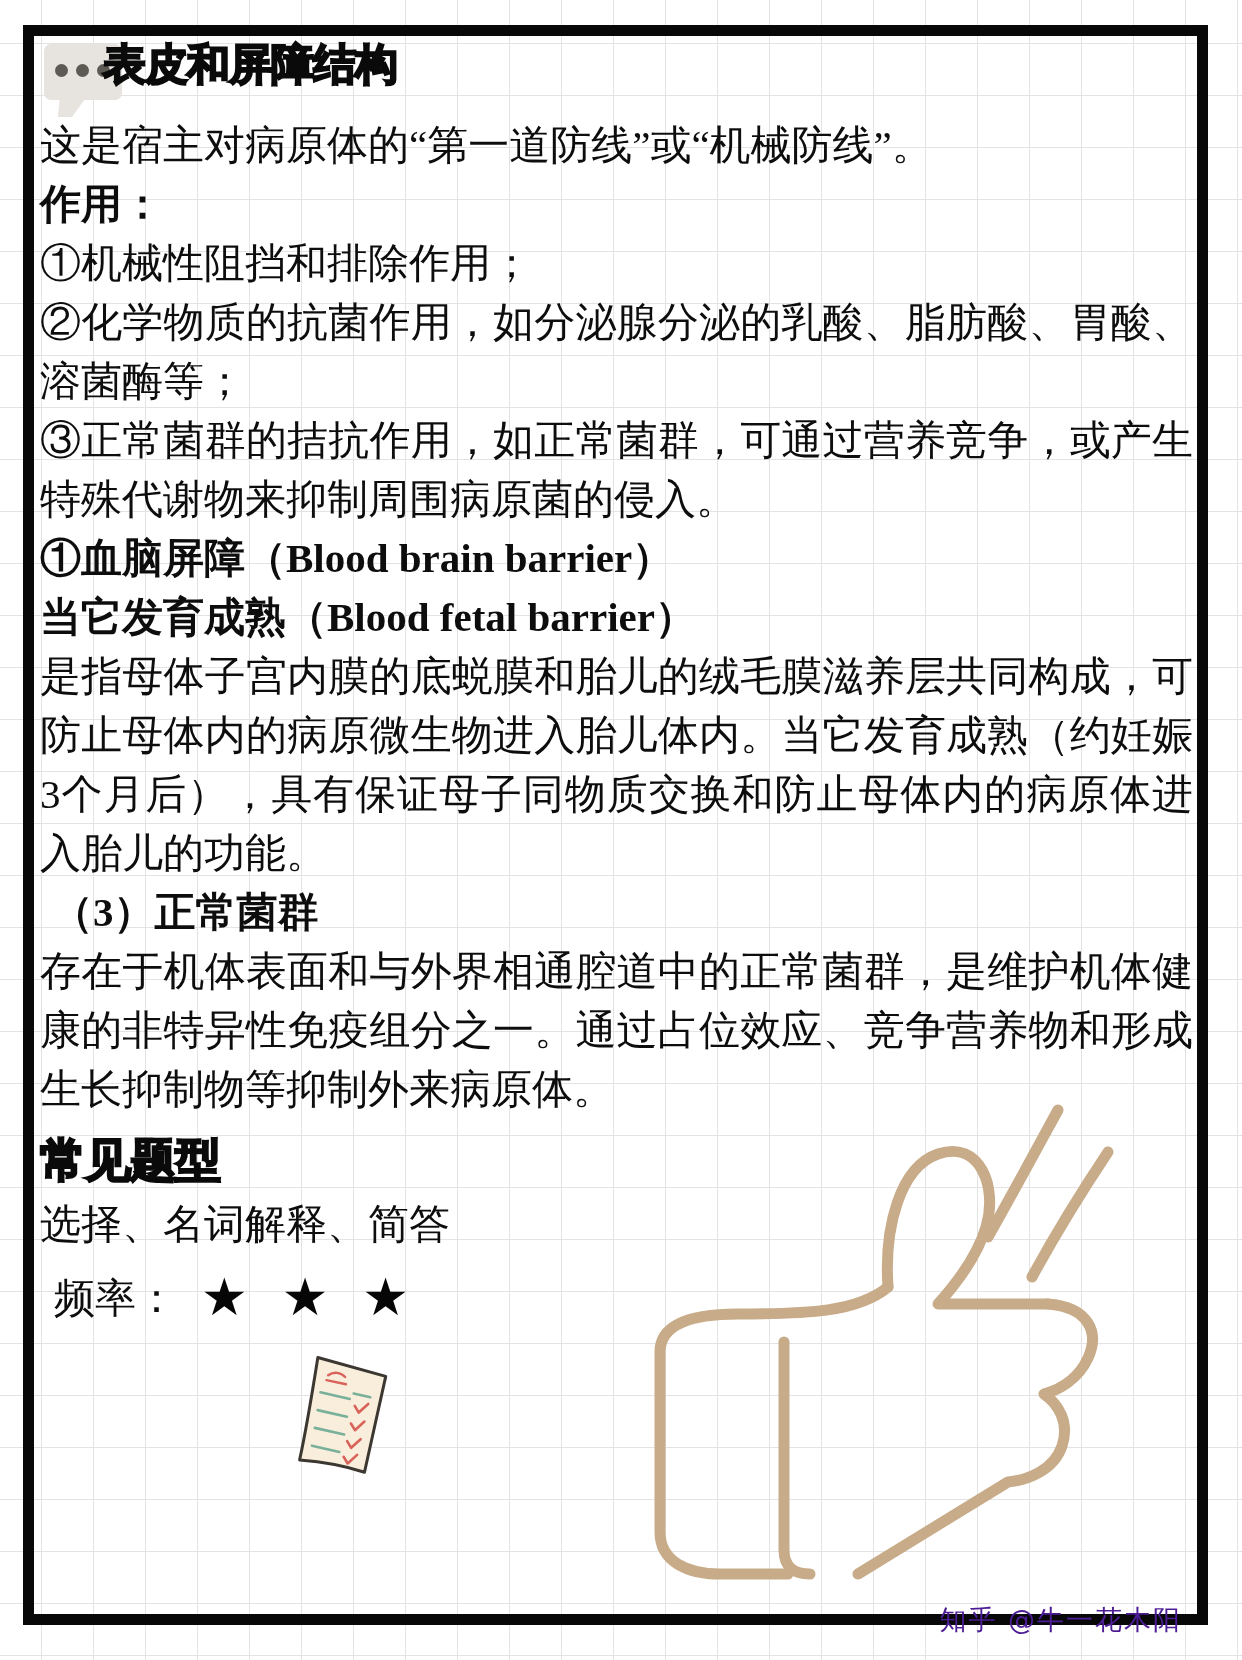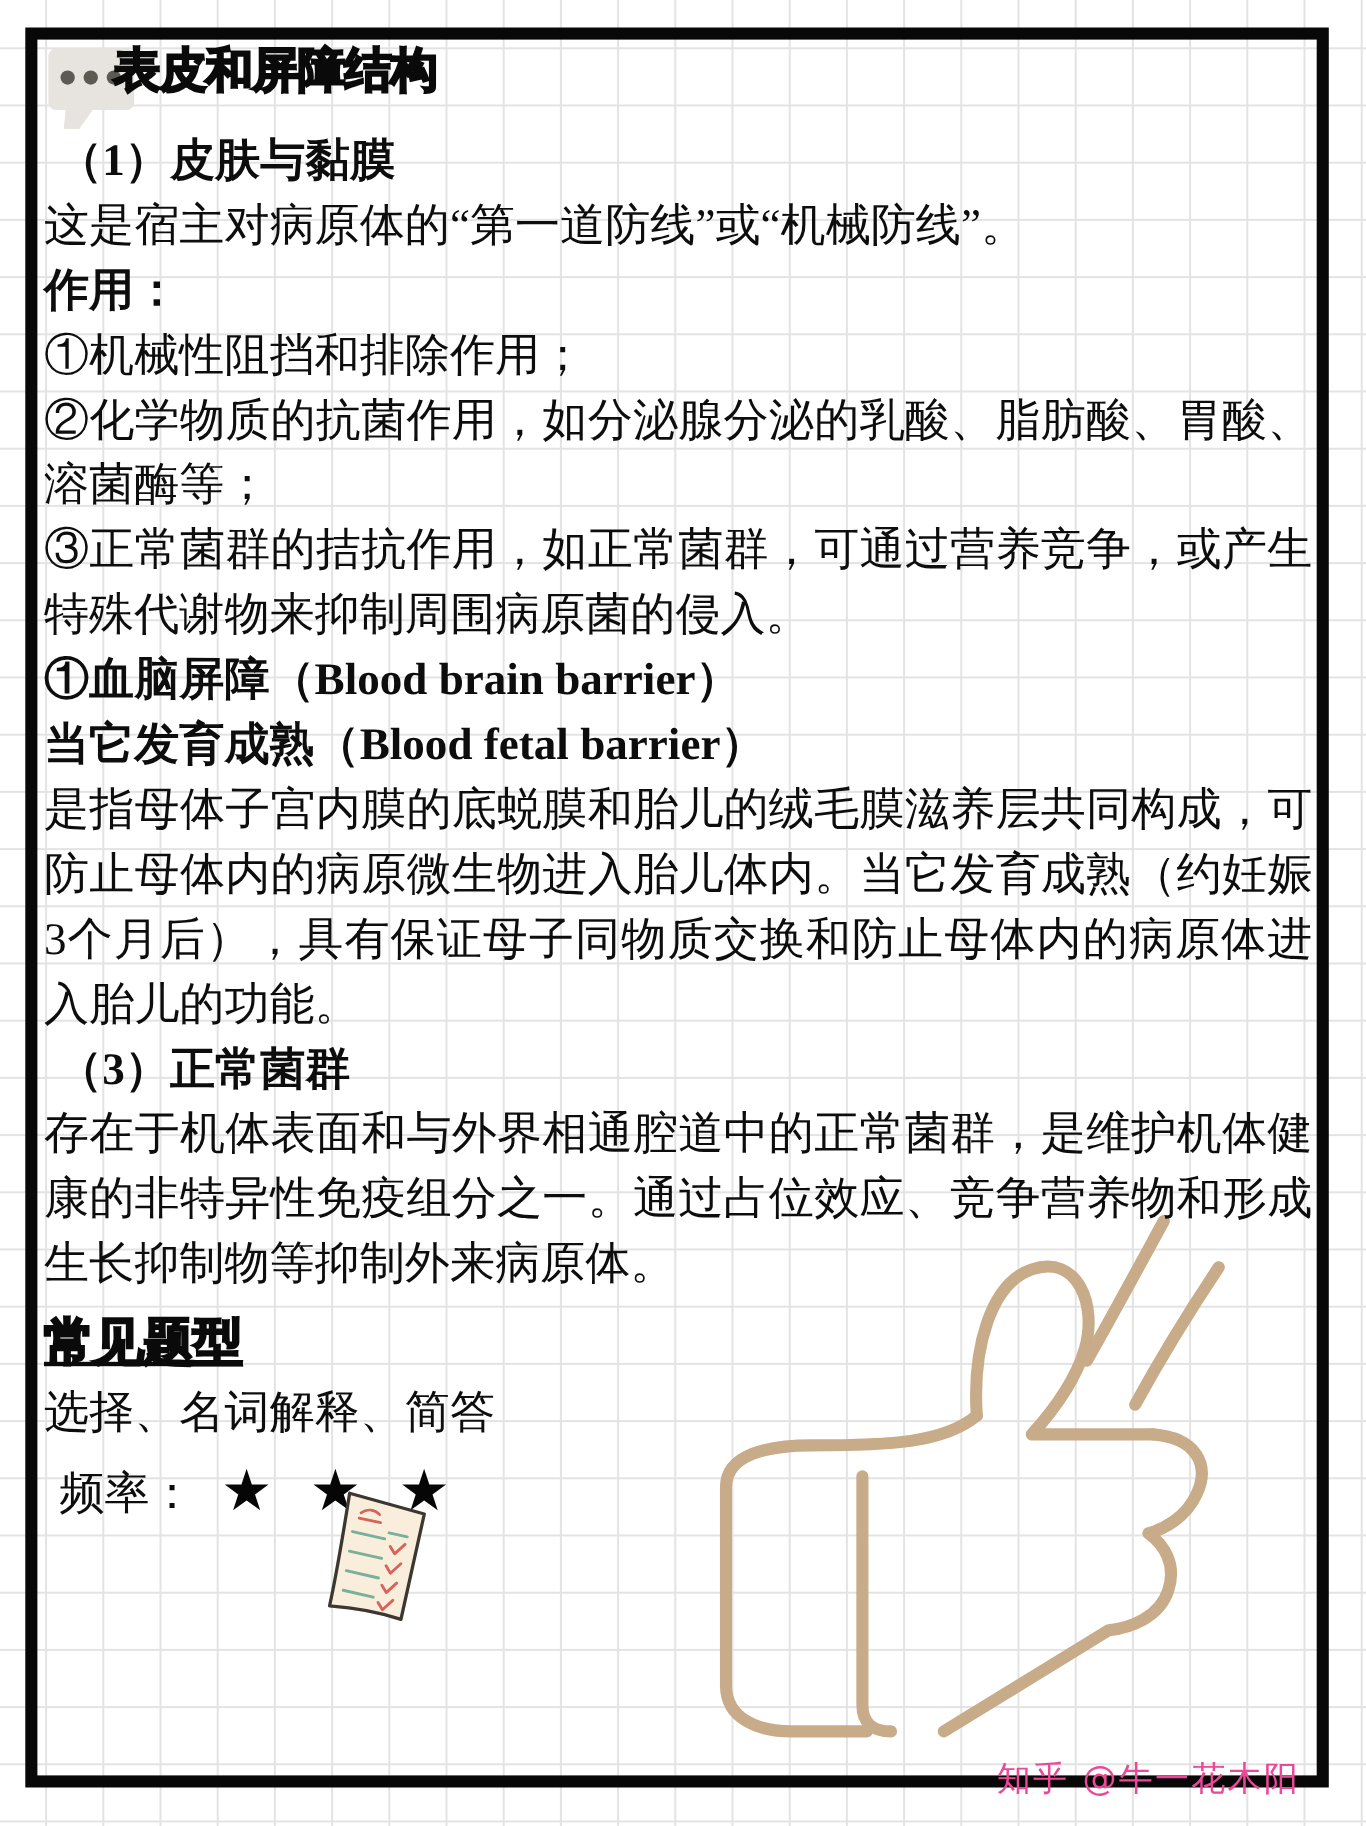--- a/index.html
+++ b/index.html
@@ -135,21 +135,20 @@
     position: relative;
     font-family: "DejaVu Sans", "Liberation Sans", sans-serif;
     font-size: 46px;
     font-weight: 900;
     letter-spacing: -1px;
     color: #0f172a;
     -webkit-text-stroke: 2.2px #0a0a0a;
     margin: 12px 0 4px 6px;
     line-height: 1.3;
     z-index: 5;
-    text-decoration: underline;
   }
 
   .freq-row {
     font-family: "Liberation Serif", "DejaVu Serif", serif;
     font-size: 41px;
     line-height: 60px;
     color: #0d0d0d;
     margin: 14px;
     padding-left: 6px;
     display: flex;
@@ -185,22 +184,22 @@
     z-index: 6;
     pointer-events: none;
   }
 
   
   #watermark {
     position: absolute;
     right: 60px;
     bottom: 22px;
     font-family: "DejaVu Sans", "Liberation Sans", sans-serif;
-    font-size: 31px;
-    color: #ec4899;
+    font-size: 27px;
+    color: #4c1d95;
     letter-spacing: 2px;
     z-index: 5;
     white-space: nowrap;
   }
 </style>
 </head>
 <body>
 
 <div id="grid-bg"></div>
 
@@ -232,21 +231,20 @@
     <div class="bubble">
       <span class="dots">
         <i></i>
         <i></i>
         <i></i>
       </span>
     </div>
     <div class="note-title">表皮和屏障结构</div>
   </div>
 
-  <p class="body-text p-head">（1）皮肤与黏膜</p>
   <p class="body-text">这是宿主对病原体的“第一道防线”或“机械防线”。</p>
   <p class="body-text p-sub">作用：</p>
   <p class="body-text">①机械性阻挡和排除作用；</p>
   <p class="body-text">②化学物质的抗菌作用，如分泌腺分泌的乳酸、脂肪酸、胃酸、溶菌酶等；</p>
   <p class="body-text">③正常菌群的拮抗作用，如正常菌群，可通过营养竞争，或产生特殊代谢物来抑制周围病原菌的侵入。</p>
 
   <p class="body-text p-sub">①血脑屏障（Blood brain barrier）</p>
   <p class="body-text p-sub">当它发育成熟（Blood fetal barrier）</p>
   <p class="body-text">是指母体子宫内膜的底蜕膜和胎儿的绒毛膜滋养层共同构成，可防止母体内的病原微生物进入胎儿体内。当它发育成熟（约妊娠3个月后），具有保证母子同物质交换和防止母体内的病原体进入胎儿的功能。</p>
 

